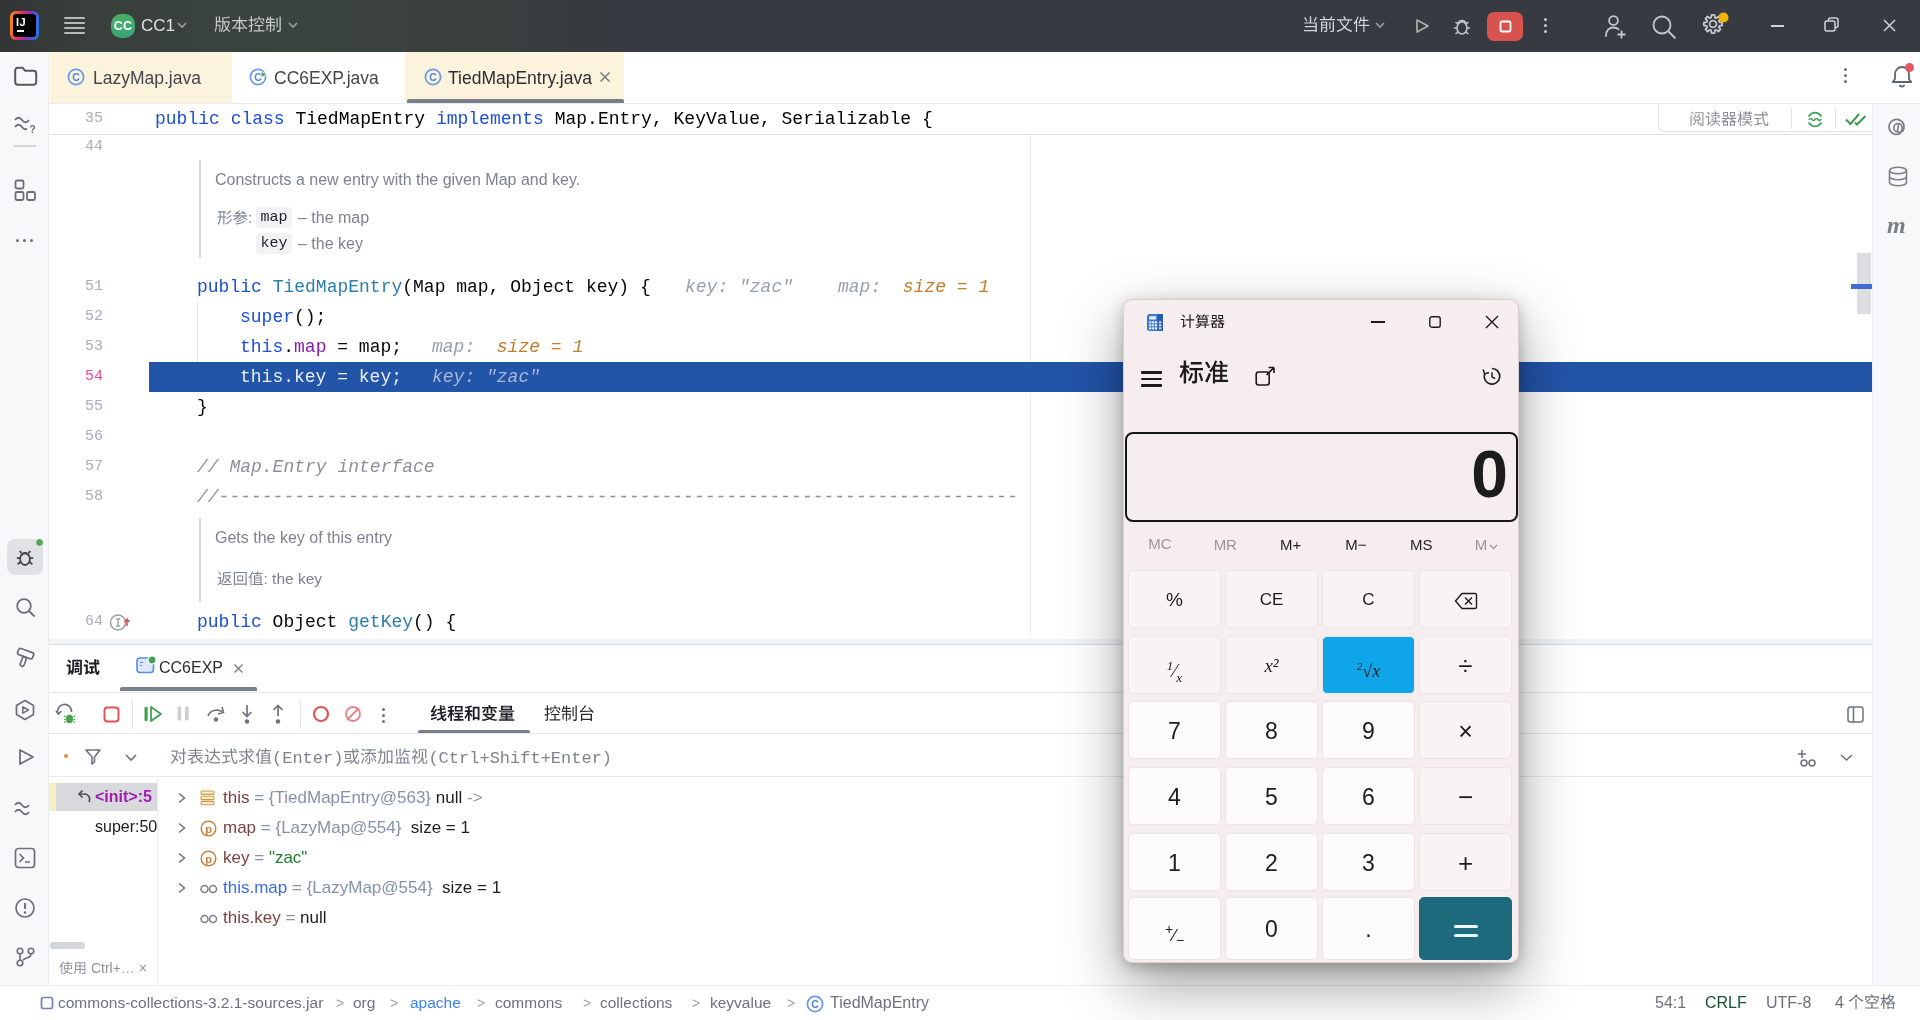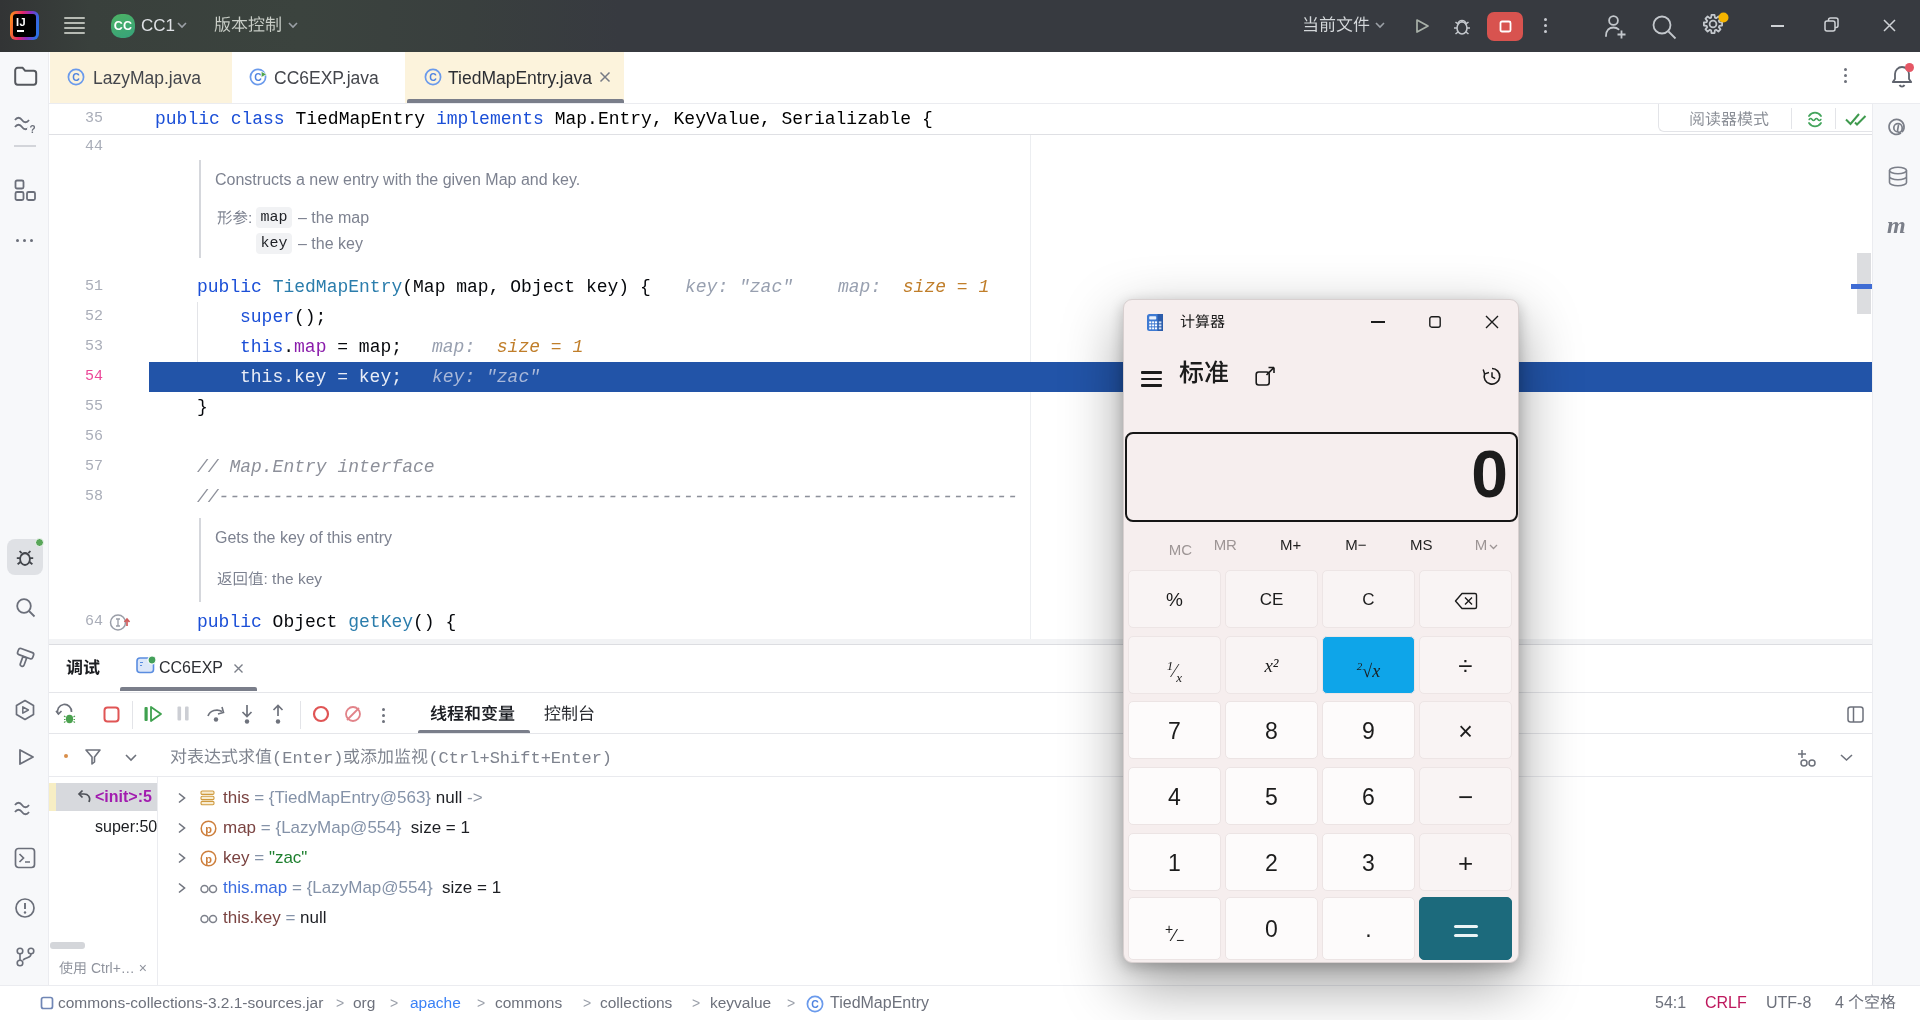--- a/index.html
+++ b/index.html
@@ -408,21 +408,21 @@
 <div class="a" style="left:477px;top:995px;font:14px/17px 'Liberation Sans';color:#9ba0aa;">&gt;</div>
 <div class="a" style="left:583px;top:995px;font:14px/17px 'Liberation Sans';color:#9ba0aa;">&gt;</div>
 <div class="a" style="left:692px;top:995px;font:14px/17px 'Liberation Sans';color:#9ba0aa;">&gt;</div>
 <div class="a" style="left:787px;top:995px;font:14px/17px 'Liberation Sans';color:#9ba0aa;">&gt;</div>
 <svg class="a" style="left:806px;top:995px;" width="18" height="18" viewBox="0 0 18 18">
     <circle cx="9" cy="9" r="7.6" stroke="#6a9aec" stroke-width="1.7" fill="none"></circle>
     <text x="9" y="13" font-family="Liberation Sans" font-size="10.5" font-weight="bold" fill="#4f83e0" text-anchor="middle">C</text>
   </svg>
 <div class="a" style="left:830px;top:994px;font:16px/18px 'Liberation Sans';color:#6d717c;">TiedMapEntry</div>
 <div class="a" style="left:1655px;top:994px;font:16px/18px 'Liberation Sans';color:#6d717c;">54:1</div>
-<div class="a" style="left:1705px;top:994px;font:16px/18px 'Liberation Sans';color:#be185d;">CRLF</div>
+<div class="a" style="left:1705px;top:994px;font:16px/18px 'Liberation Sans';color:#14532d;">CRLF</div>
 <div class="a" style="left:1766px;top:994px;font:16px/18px 'Liberation Sans';color:#6d717c;">UTF-8</div>
 <div class="a" style="left:1835px;top:994px;font:16px/18px 'Liberation Sans';color:#6d717c;">4 <span style="color:#6d717c"><svg width="48.0" height="17.9" viewBox="0 0 48.0 17.9" style="display:inline-block;vertical-align:-4.2px;">
         <path fill="currentColor" d="M8.1 0.3 9.2 0.8Q8.3 2.3 7.1 3.6Q5.9 4.9 4.4 5.9Q3 7 1.5 7.7Q1.3 7.5 1.1 7.1Q0.8 6.8 0.6 6.6Q2.1 6 3.5 5Q4.9 4 6.1 2.8Q7.3 1.6 8.1 0.3ZM8.4 1.2Q9.5 2.5 10.7 3.5Q11.8 4.5 13 5.3Q14.2 6 15.5 6.6Q15.3 6.8 15 7.2Q14.8 7.5 14.6 7.7Q13.3 7.1 12.1 6.2Q10.9 5.4 9.7 4.3Q8.6 3.2 7.4 1.7ZM7.4 5H8.6V15H7.4ZM23.3 9H24.6V13.9H23.3ZM17.2 2.3H30.8V5.5H29.6V3.4H18.4V5.9H17.2ZM18.9 8.3H29.2V9.4H18.9ZM17.2 13.4H30.8V14.5H17.2ZM25 5.2 25.8 4.4Q26.4 4.7 27.1 5Q27.7 5.4 28.4 5.8Q29.1 6.1 29.7 6.5Q30.3 6.8 30.7 7.1L29.9 8.1Q29.5 7.8 28.9 7.4Q28.3 7 27.7 6.6Q27 6.2 26.3 5.9Q25.6 5.5 25 5.2ZM22.1 4.3 23 5.1Q22.3 5.6 21.6 6.2Q20.8 6.8 19.9 7.3Q19 7.8 18.1 8.2L17.4 7.2Q18.8 6.6 20 5.9Q21.2 5.1 22.1 4.3ZM22.8 0.6 24 0.2Q24.3 0.8 24.6 1.4Q25 2.1 25.1 2.5L23.8 3Q23.7 2.5 23.4 1.8Q23.1 1.1 22.8 0.6ZM40.9 2H45.4V3.1H40.9ZM39.4 9.2H46.1V15H45V10.2H40.5V15.1H39.4ZM39.9 13.3H45.6V14.3H39.9ZM41.3 0.3 42.5 0.6Q42 1.7 41.5 2.7Q40.9 3.7 40.2 4.5Q39.5 5.4 38.7 6Q38.7 5.9 38.5 5.7Q38.3 5.6 38.1 5.4Q37.9 5.3 37.8 5.2Q38.9 4.3 39.8 3Q40.8 1.7 41.3 0.3ZM45 2H45.3L45.5 2L46.2 2.4Q45.7 3.8 44.9 5.1Q44 6.3 42.9 7.2Q41.9 8.2 40.6 8.9Q39.4 9.6 38.1 10.1Q38 9.9 37.8 9.6Q37.6 9.3 37.5 9.1Q38.7 8.7 39.8 8.1Q41 7.4 42 6.6Q43 5.7 43.8 4.6Q44.6 3.5 45 2.2ZM40.8 2.9Q41.3 4 42.2 5.1Q43.1 6.3 44.5 7.2Q45.9 8.2 47.6 8.7Q47.5 8.8 47.4 9Q47.2 9.2 47.1 9.4Q47 9.6 46.9 9.7Q45.1 9.1 43.7 8.1Q42.3 7.1 41.4 5.8Q40.4 4.6 39.9 3.4ZM32.8 3.8H38.5V4.9H32.8ZM35.2 0.3H36.4V15H35.2ZM35.2 4.5 36 4.7Q35.8 5.7 35.4 6.7Q35.1 7.7 34.8 8.7Q34.4 9.7 34 10.6Q33.5 11.4 33.1 12Q33 11.8 32.8 11.5Q32.6 11.2 32.4 11Q32.9 10.4 33.3 9.7Q33.7 8.9 34.1 8Q34.4 7.2 34.7 6.2Q35 5.3 35.2 4.5ZM36.3 5.5Q36.4 5.7 36.7 6Q37 6.4 37.4 6.8Q37.7 7.2 38 7.5Q38.3 7.9 38.4 8.1L37.7 9Q37.5 8.7 37.3 8.3Q37 7.9 36.7 7.5Q36.4 7 36.1 6.7Q35.9 6.3 35.7 6.1Z"></path>
       </svg></span></div>
 <div class="a" style="left:1123px;top:299px;width:396px;height:664px;background:#f6eeee;border:1px solid #d8d0d0;border-radius:9px;box-shadow:0 22px 60px rgba(0,0,0,0.38), 0 4px 14px rgba(0,0,0,0.22);overflow:hidden;">
     <svg class="a" style="left:23px;top:14px" width="16" height="17" viewBox="0 0 16 17">
       <rect width="16" height="17" rx="2.5" fill="#3e7ad3"></rect>
       <rect x="10.5" y="0" width="5.5" height="17" fill="#2b5cab"></rect>
       <rect x="2.2" y="2.2" width="7" height="3.4" rx="0.8" fill="#e8f0fc"></rect>
       <g fill="#fff">
@@ -460,21 +460,21 @@
       <rect x="1.2" y="6" width="13" height="13" rx="2.5" stroke="#1b1b1b" stroke-width="1.6" fill="none"></rect>
       <path d="M19 1.5l-7.5 7.5M19 1.5h-5.5M19 1.5V7" stroke="#1b1b1b" stroke-width="1.6" fill="none"></path>
     </svg>
     <svg class="a" style="left:358px;top:66px" width="20" height="20" viewBox="0 0 20 20">
       <path d="M10 2.5a7.8 7.8 0 11-7.4 5.2" stroke="#1b1b1b" stroke-width="1.6" fill="none"></path>
       <path d="M1.2 3.5L2.6 7.9l4.4-1.4" stroke="#1b1b1b" stroke-width="1.5" fill="none"></path>
       <path d="M10 6.2v4.6l3.2 1.9" stroke="#1b1b1b" stroke-width="1.5" fill="none"></path>
     </svg>
     <div class="a" style="left:1px;top:132px;width:393px;height:90px;border:2.5px solid #161616;border-radius:8px;"></div>
     <div class="a" style="left:0px;top:139px;width:384px;height:70px;font:600 66px/70px 'Liberation Sans';color:#1c1c1c;text-align:right;">0</div>
-    <div class="a" style="left:4.0px;top:240px;width:64px;height:20px;font:500 15px/20px 'Liberation Sans';color:#9d9595;text-align:right;">MC</div>
+    <div class="a" style="left:4.0px;top:234px;width:64px;height:20px;font:500 15px/20px 'Liberation Sans';color:#9d9595;text-align:center;">MC</div>
     <div class="a" style="left:69.3px;top:235px;width:64px;height:20px;font:500 15px/20px 'Liberation Sans';color:#9d9595;text-align:center;">MR</div>
     <div class="a" style="left:134.6px;top:235px;width:64px;height:20px;font:500 15px/20px 'Liberation Sans';color:#1f1f1f;text-align:center;">M+</div>
     <div class="a" style="left:199.89999999999998px;top:235px;width:64px;height:20px;font:500 15px/20px 'Liberation Sans';color:#1f1f1f;text-align:center;">M−</div>
     <div class="a" style="left:265.2px;top:235px;width:64px;height:20px;font:500 15px/20px 'Liberation Sans';color:#1f1f1f;text-align:center;">MS</div>
     <div class="a" style="left:330.5px;top:235px;width:64px;height:20px;font:500 15px/20px 'Liberation Sans';color:#9d9595;text-align:center;">M<svg width="9" height="6" viewBox="0 0 9 6" style="margin-left:2px">
         <path d="M1 1l3.5 3.5L8 1" stroke="#9d9595" stroke-width="1.3" fill="none"></path>
       </svg></div>
     <div class="a" style="left:4px;top:270px;width:93px;height:58px;border-radius:5px;background:#f9f4f4;border:1px solid #ede5e5;font:19px/58px 'Liberation Sans';color:#1c1c1c;text-align:center;">%</div>
     <div class="a" style="left:101px;top:270px;width:93px;height:58px;border-radius:5px;background:#f9f4f4;border:1px solid #ede5e5;font:17px/58px 'Liberation Sans';color:#1c1c1c;text-align:center;">CE</div>
     <div class="a" style="left:198px;top:270px;width:93px;height:58px;border-radius:5px;background:#f9f4f4;border:1px solid #ede5e5;font:17px/58px 'Liberation Sans';color:#1c1c1c;text-align:center;">C</div>

